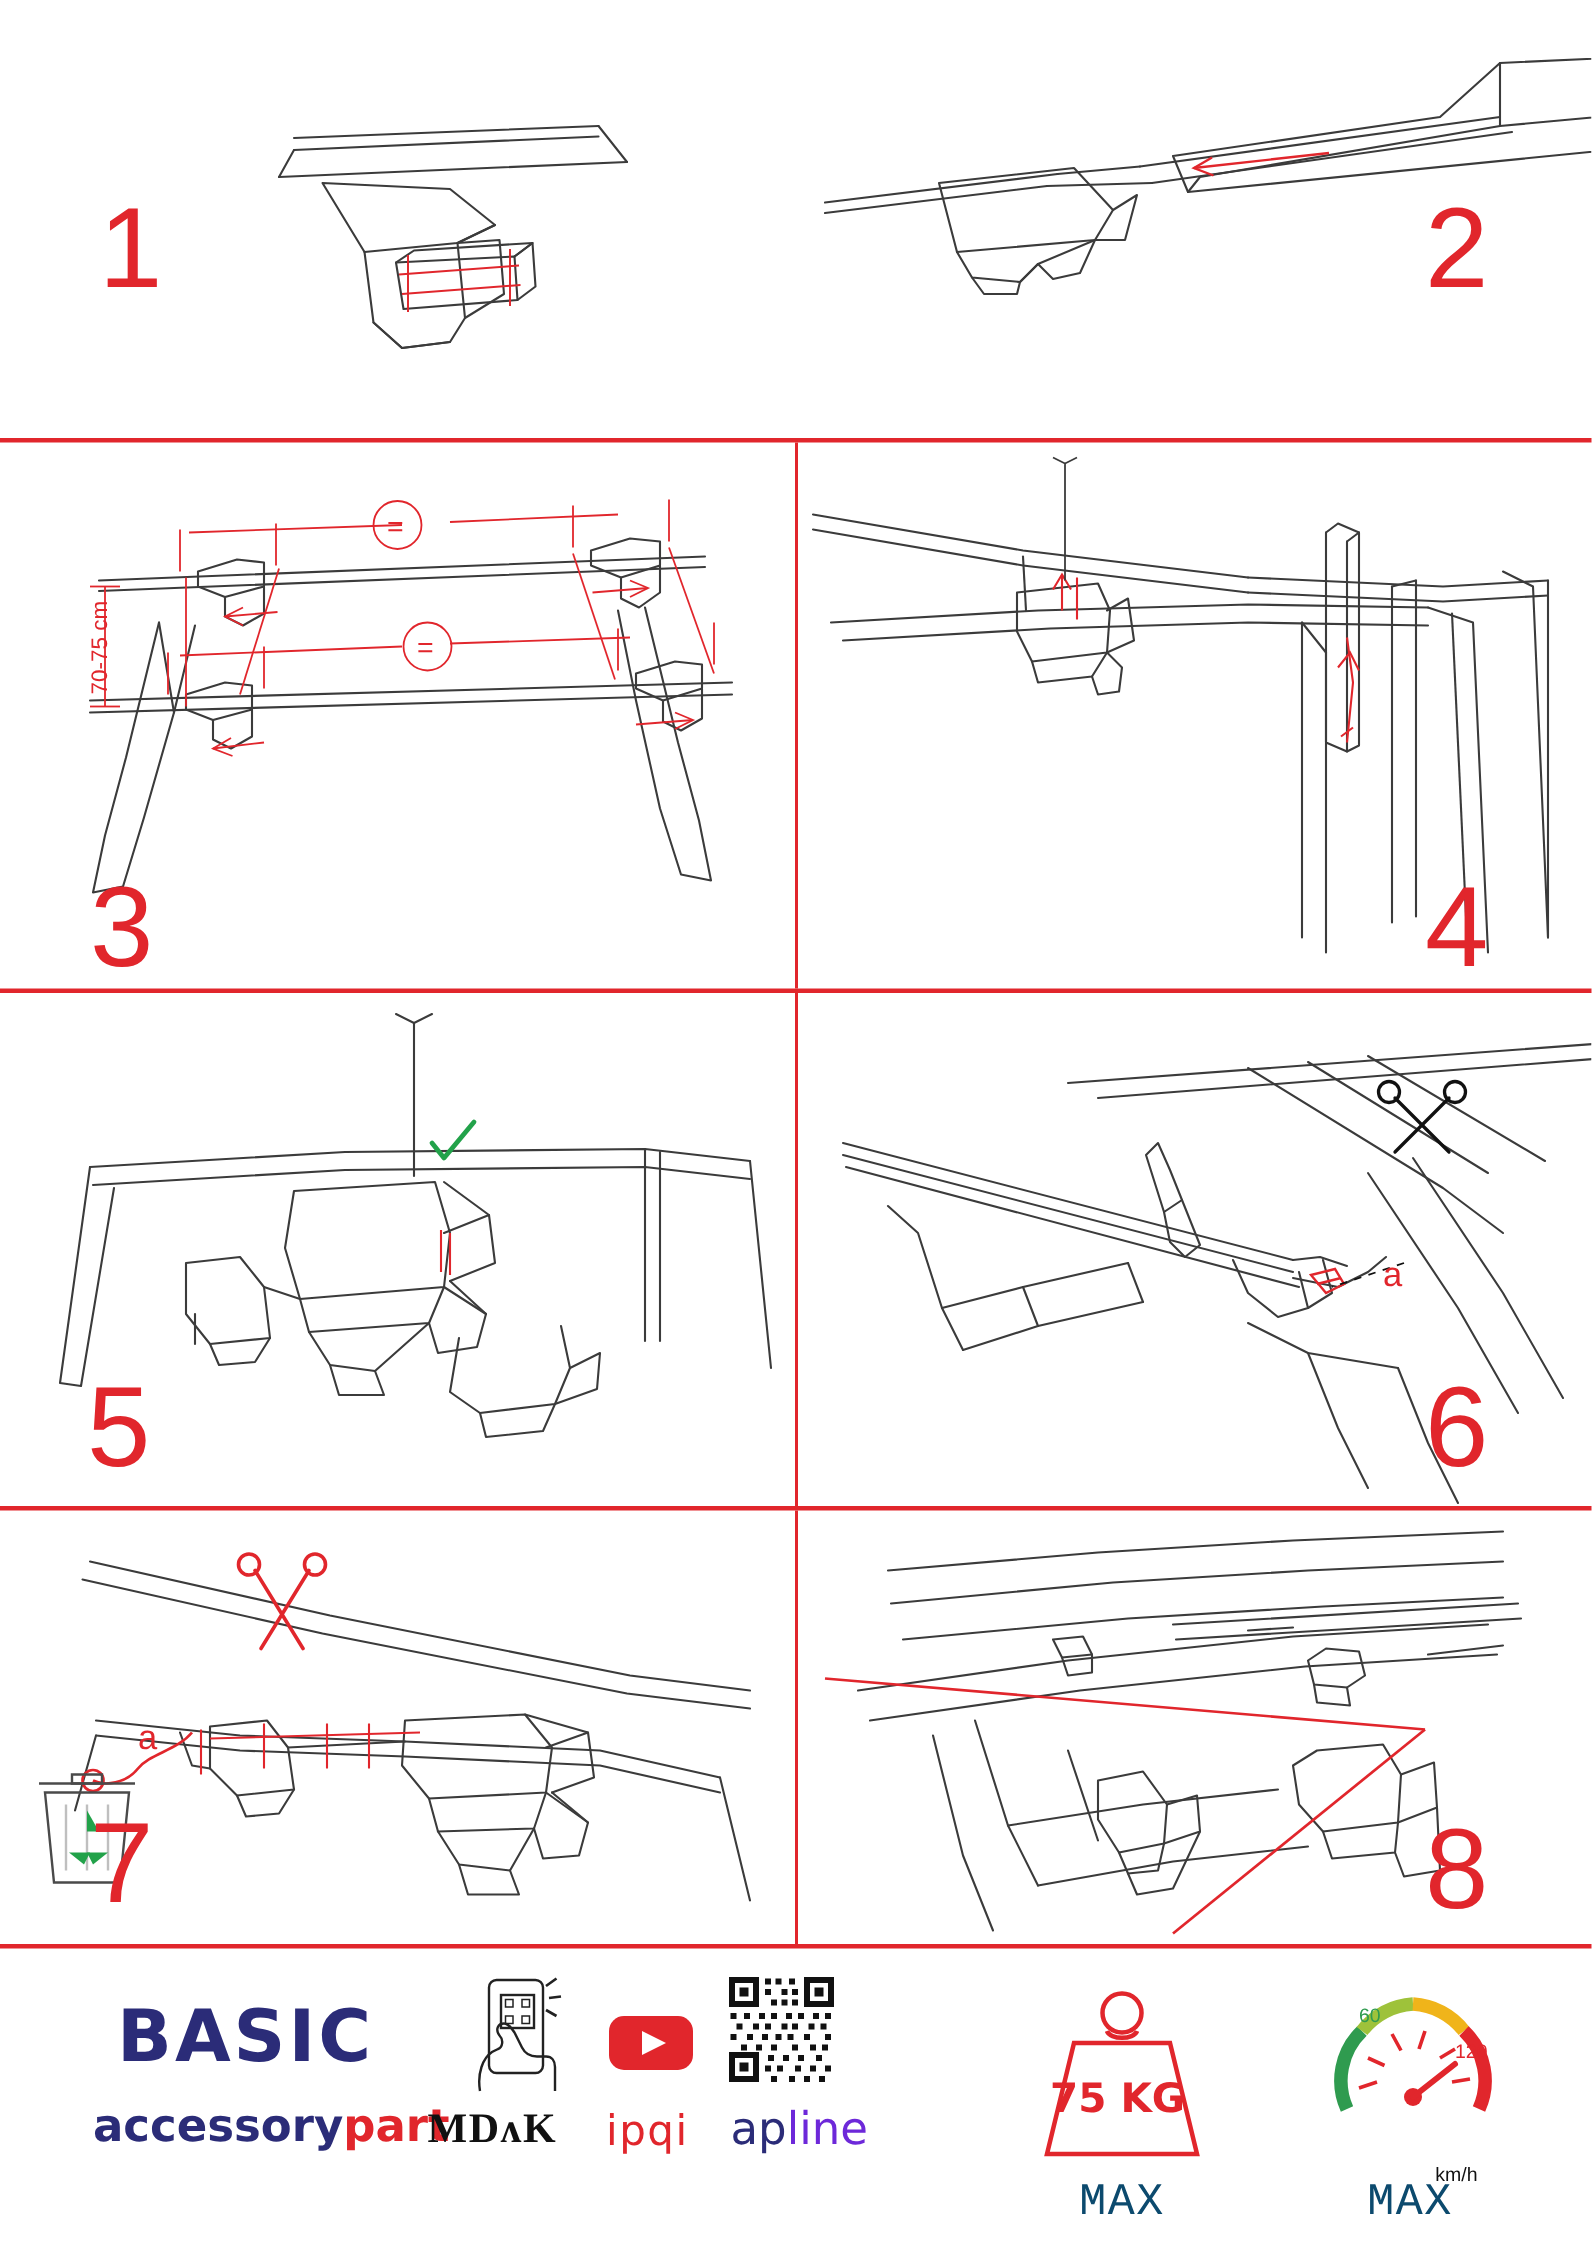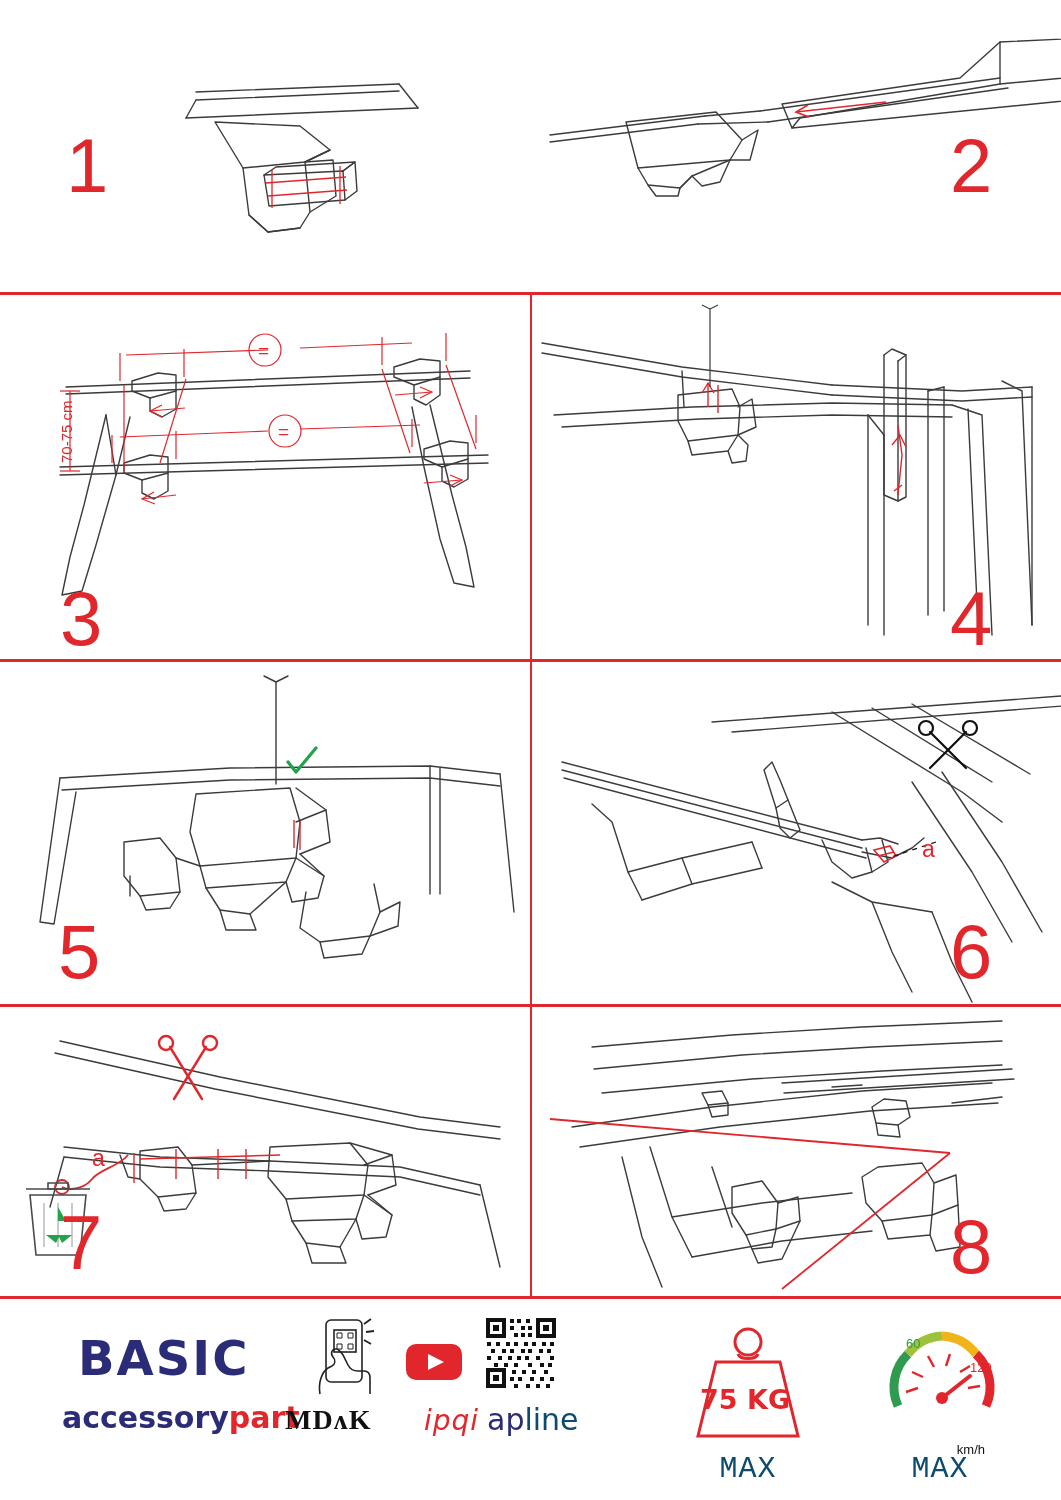--- a/index.html
+++ b/index.html
@@ -87,38 +87,37 @@
     left: 285px;
     top: 106px;
     font-family: Liberation Serif, serif;
     font-size: 28px;
     font-weight: bold;
     color: #111;
     letter-spacing: 1px;
   }
   .ipqi-label {
     position: absolute;
-    left: 424px;
+    left: 404px;
     top: 106px;
     font-family: "DejaVu Sans", sans-serif;
     font-size: 28px;
     color: #e1262c;
     letter-spacing: 1px;
-    font-style: italic;
   }
   .apline-label {
     position: absolute;
     left: 487px;
     top: 104px;
     font-family: "DejaVu Sans", sans-serif;
     font-size: 30px;
     color: #2b2c78;
     letter-spacing: 0px;
   }
-  .apline-label .line { color: #0c4a6e; }
+  .apline-label .line { color: #6d28d9; }
   .weight-kg {
     position: absolute;
     left: 700px;
     top: 86px;
     width: 96px;
     font-family: "DejaVu Sans", sans-serif;
     font-size: 27px;
     font-weight: bold;
     color: #e1262c;
   }

